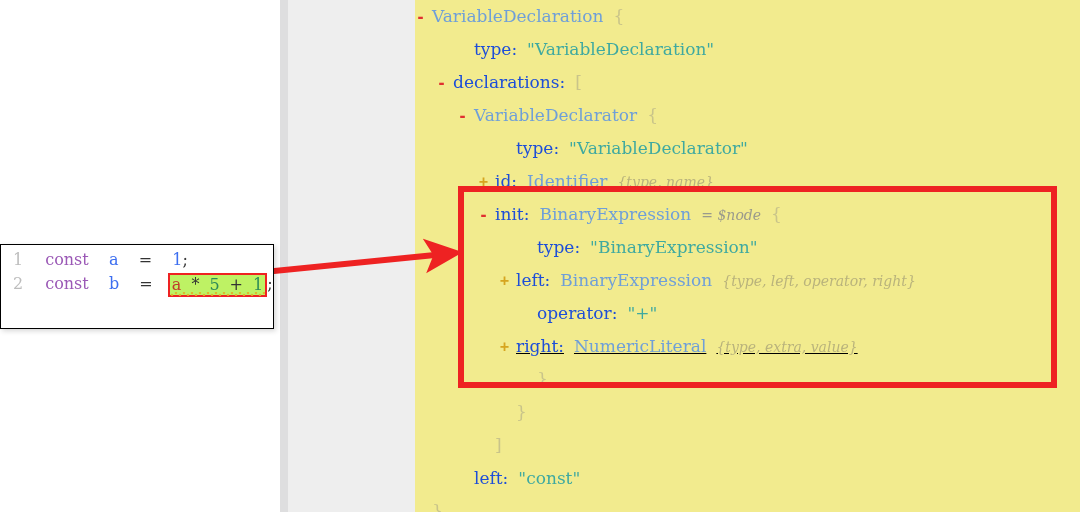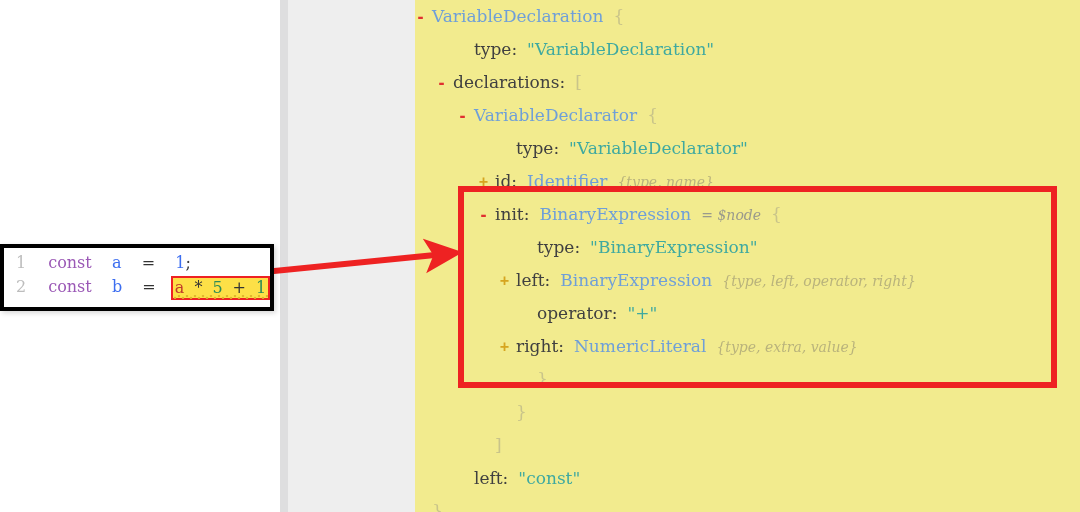--- a/index.html
+++ b/index.html
@@ -64,21 +64,21 @@
   }
   .tog {
     display: inline-block;
     width: 16px;
     color: #e03030;
     font-weight: bold;
     font-family: "DejaVu Sans Mono", "Liberation Mono", monospace;
     font-size: 15px;
   }
   .tog.plus { color: #d6a520; }
-  .key      { color: #404040; }
+  .key      { color: #1d4ed8; }
   .nodetype { color: #6f9fd8; }
   .str      { color: #3fa9a0; }
   .punct    { color: #c9c48a; }
   .shape    { color: #b9b37c; font-style: italic; font-size: 14px; }
   .annot    { color: #9a9a8c; font-style: italic; font-size: 14px; }
   .sp       { display: inline-block; width: 10px; }
 
   
   #redbox {
     position: absolute;
@@ -86,23 +86,23 @@
     width: 599px; height: 202px;
     border: 6px solid #ee2222;
     box-sizing: border-box;
     pointer-events: none;
   }
 
   
   #editor {
     position: absolute;
     left: 0px; top: 244px;
-    width: 274px; height: 67px;
+    width: 274px; height: 85px;
     background: #ffffff;
-    border: 4px solid #000000;
+    border: 1px solid #000000;
     box-shadow: 2px 2px 5px rgba(0,0,0,0.16);
     box-sizing: border-box;
     overflow: hidden;
     font-family: "DejaVu Serif", "Liberation Serif", serif;
     font-size: 16px;
   }
   .code-line {
     position: absolute;
     left: 12px;
     height: 26px;
@@ -112,21 +112,21 @@
   .lineno  { color: #bdbdbd; display: inline-block; width: 12px; }
   .kw      { color: #9b59b6; }
   .ident   { color: #3c6ef0; }
   .num     { color: #3c6ef0; }
   .op      { color: #333333; }
   .semi    { color: #333333; }
 
   .hl-wrap {
     display: inline-block;
     position: relative;
-    background: #fde047;
+    background: #bef264;
     border: 2px solid #ee2222;
     padding: 0 2px;
     line-height: 20px;
     vertical-align: middle;
     text-align: center;
   }
   .squig {
     position: absolute;
     left: 0; right: 0; bottom: -1px;
     height: 4px;
@@ -163,21 +163,21 @@
       <div class="ast-line" style="top: 0px; left: 1px;"><span class="tog">-</span><span class="nodetype">VariableDeclaration</span><span class="sp"></span><span class="punct">{</span></div>
       <div class="ast-line" style="top: 33px; left: 43px;"><span class="tog"></span><span class="key">type:</span><span class="sp"></span><span class="str">"VariableDeclaration"</span></div>
       <div class="ast-line" style="top: 99px; left: 43px;"><span class="tog">-</span><span class="nodetype">VariableDeclarator</span><span class="sp"></span><span class="punct">{</span></div>
       <div class="ast-line" style="top: 66px; left: 22px;"><span class="tog">-</span><span class="key">declarations:</span><span class="sp"></span><span class="punct">[</span></div>
       <div class="ast-line" style="top: 132px; left: 85px;"><span class="tog"></span><span class="key">type:</span><span class="sp"></span><span class="str">"VariableDeclarator"</span></div>
       <div class="ast-line" style="top: 198px; left: 64px;"><span class="tog">-</span><span class="key">init:</span><span class="sp"></span><span class="nodetype">BinaryExpression</span><span class="sp"></span><span class="annot">= $node</span><span class="sp"></span><span class="punct">{</span></div>
       <div class="ast-line" style="top: 165px; left: 64px;"><span class="tog plus">+</span><span class="key">id:</span><span class="sp"></span><span class="nodetype">Identifier</span><span class="sp"></span><span class="shape">{type, name}</span></div>
       <div class="ast-line" style="top: 231px; left: 106px;"><span class="tog"></span><span class="key">type:</span><span class="sp"></span><span class="str">"BinaryExpression"</span></div>
       <div class="ast-line" style="top: 264px; left: 85px;"><span class="tog plus">+</span><span class="key">left:</span><span class="sp"></span><span class="nodetype">BinaryExpression</span><span class="sp"></span><span class="shape">{type, left, operator, right}</span></div>
       <div class="ast-line" style="top: 297px; left: 106px;"><span class="tog"></span><span class="key">operator:</span><span class="sp"></span><span class="str">"+"</span></div>
-      <div class="ast-line" style="top: 330px; left: 85px;"><span class="tog plus">+</span><span class="key">right:</span><span class="sp"></span><span class="nodetype">NumericLiteral</span><span class="sp"></span><span class="shape">{type, extra, value}</span></div>
+      <div class="ast-line" style="top: 330px; left: 85px; text-decoration: underline;"><span class="tog plus">+</span><span class="key">right:</span><span class="sp"></span><span class="nodetype">NumericLiteral</span><span class="sp"></span><span class="shape">{type, extra, value}</span></div>
       <div class="ast-line" style="top: 363px; left: 106px;"><span class="tog"></span><span class="punct">}</span></div>
       <div class="ast-line" style="top: 396px; left: 85px;"><span class="tog"></span><span class="punct">}</span></div>
       <div class="ast-line" style="top: 429px; left: 64px;"><span class="tog"></span><span class="punct">]</span></div>
       <div class="ast-line" style="top: 462px; left: 43px;"><span class="tog"></span><span class="key">left:</span><span class="sp"></span><span class="str">"const"</span></div>
       <div class="ast-line" style="top: 495px; left: 1px;"><span class="tog"></span><span class="punct">}</span></div>
     </div>
 
   <div id="redbox"></div>
 
   <svg id="arrow" viewBox="0 0 310 50" width="310" height="50">

